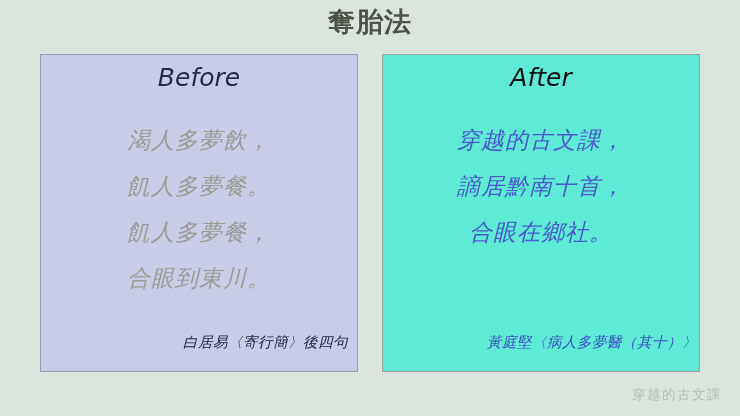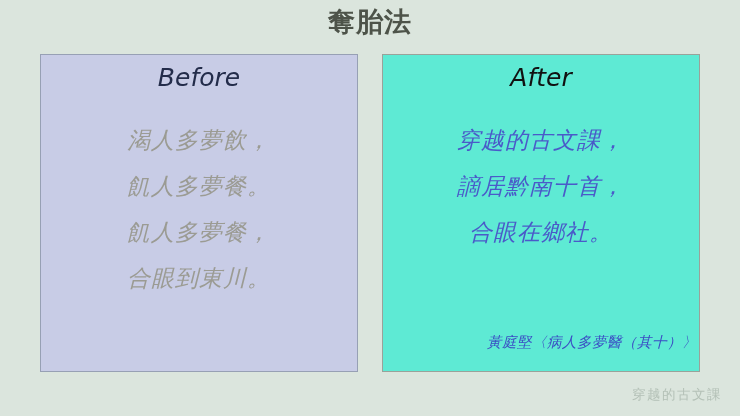--- a/index.html
+++ b/index.html
@@ -138,20 +138,21 @@
 
     <div class="panel-heading" id="heading-before">Before</div>
 
     <div class="poem" id="poem-before">
       <div class="poem-line">渴人多夢飲，</div>
       <div class="poem-line">飢人多夢餐。</div>
       <div class="poem-line">飢人多夢餐，</div>
       <div class="poem-line">合眼到東川。</div>
     </div>
 
+    <div class="attribution" id="attribution-before">白居易〈寄行簡〉後四句</div>
   </div>
 
   <div class="panel" id="panel-after">
 
     <div class="panel-heading" id="heading-after">After</div>
 
     <div class="poem" id="poem-after">
       <div class="poem-line">穿越的古文課，</div>
       <div class="poem-line">謫居黔南十首，</div>
       <div class="poem-line">合眼在鄉社。</div>

